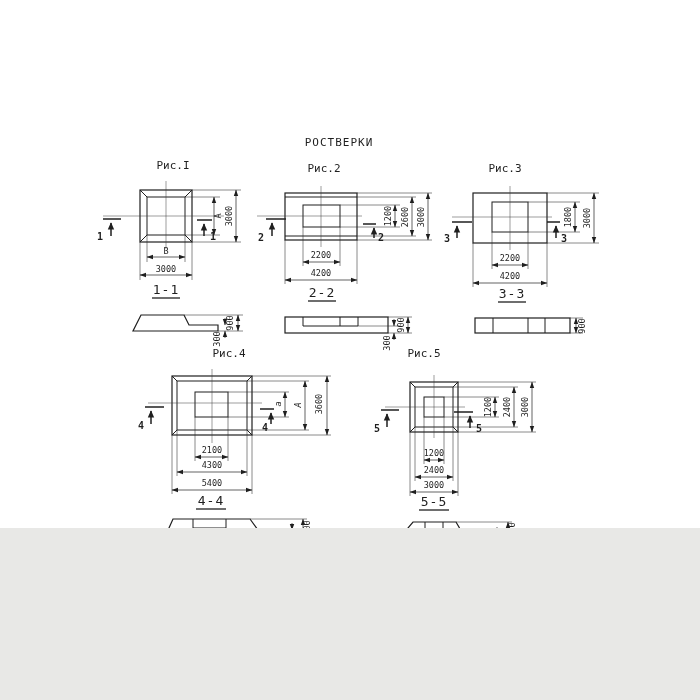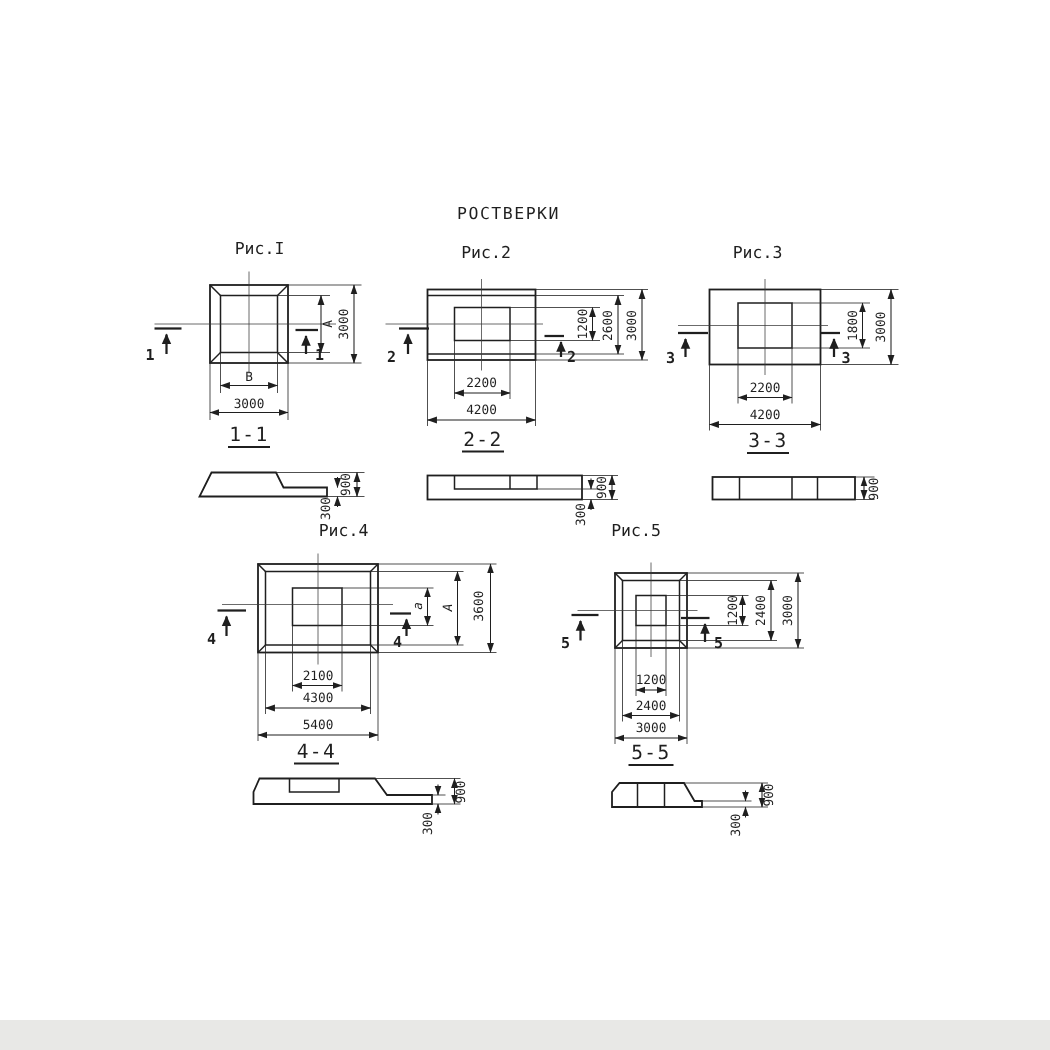--- a/index.html
+++ b/index.html
@@ -1,17 +1,17 @@
 <!DOCTYPE html>
 <html><head>
 <meta charset="utf-8">
 <style>
   html,body{margin:0;padding:0;background:#e8e8e6;}
   .page{
-    width:700px;height:680px;position:relative;margin:0 auto;
+    width:700px;height:528px;position:relative;margin:0 auto;
     background:#ffffff;
     font-family:"DejaVu Sans Mono","Liberation Mono",monospace;
     overflow:hidden;
   }
   svg{display:block;}
   svg text{
     fill:#1f1f1f;
     font-family:"DejaVu Sans Mono","Liberation Mono",monospace;
   }
   .title-t{font-size:11px;letter-spacing:1px;}

